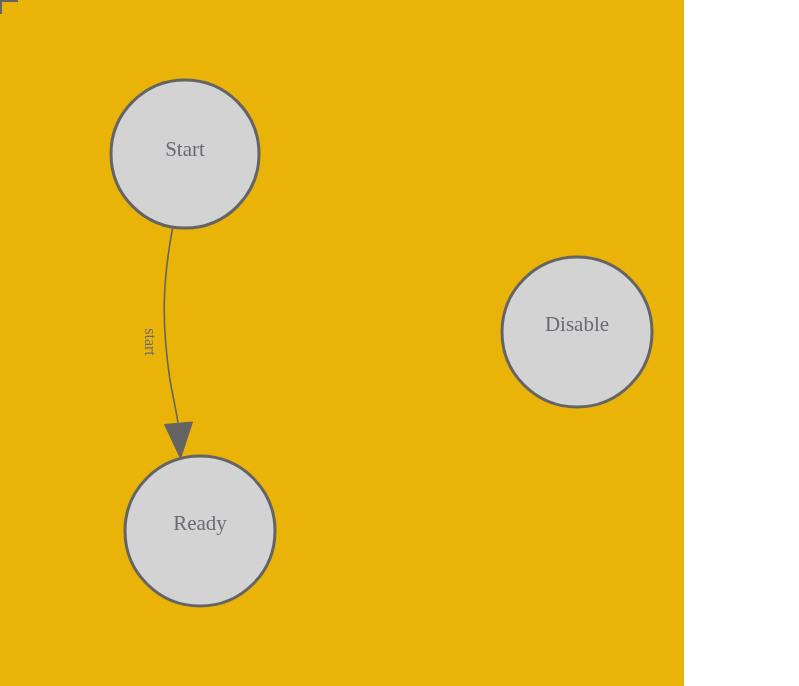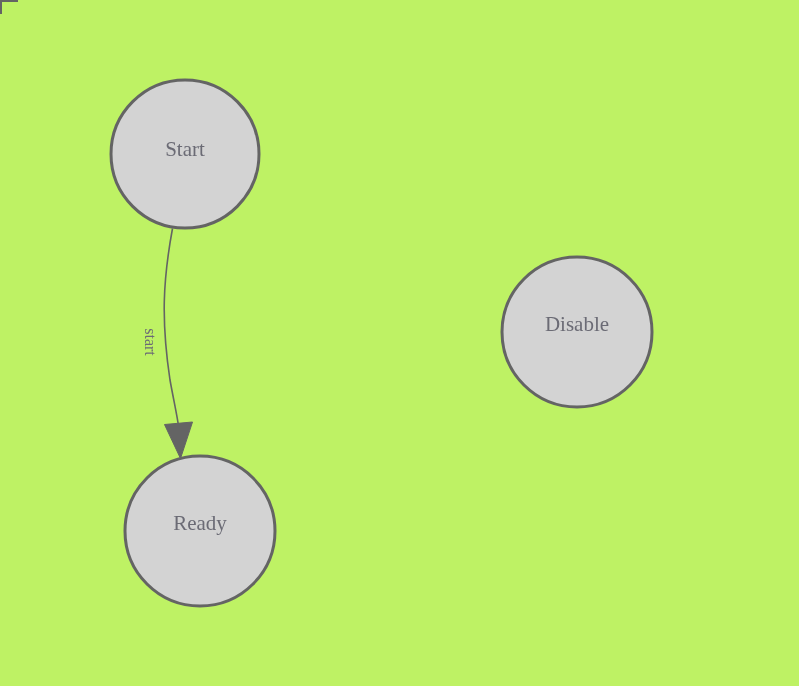--- a/index.html
+++ b/index.html
@@ -9,23 +9,23 @@
     background: #ffffff;
   }
   body {
     width: 799px;
     height: 686px;
     overflow: hidden;
     font-family: "Liberation Serif", "DejaVu Serif", serif;
   }
   #canvas {
     position: relative;
-    width: 799px;
+    width: 684px;
     height: 686px;
-    background: #bef264;
+    background: #eab308;
   }
   #diagram-svg {
     position: absolute;
     left: 0;
     top: 0;
     width: 799px;
     height: 686px;
     display: block;
   }
   .node-circle {

